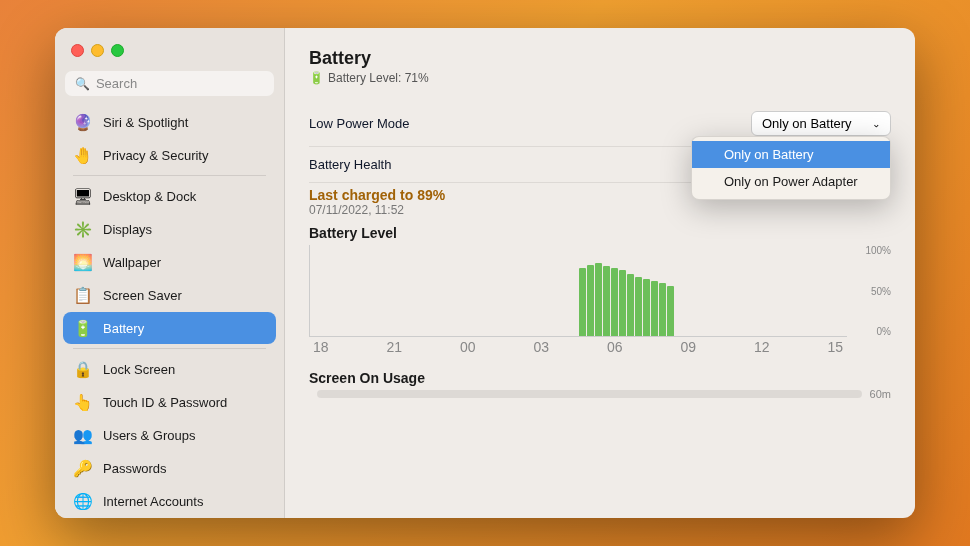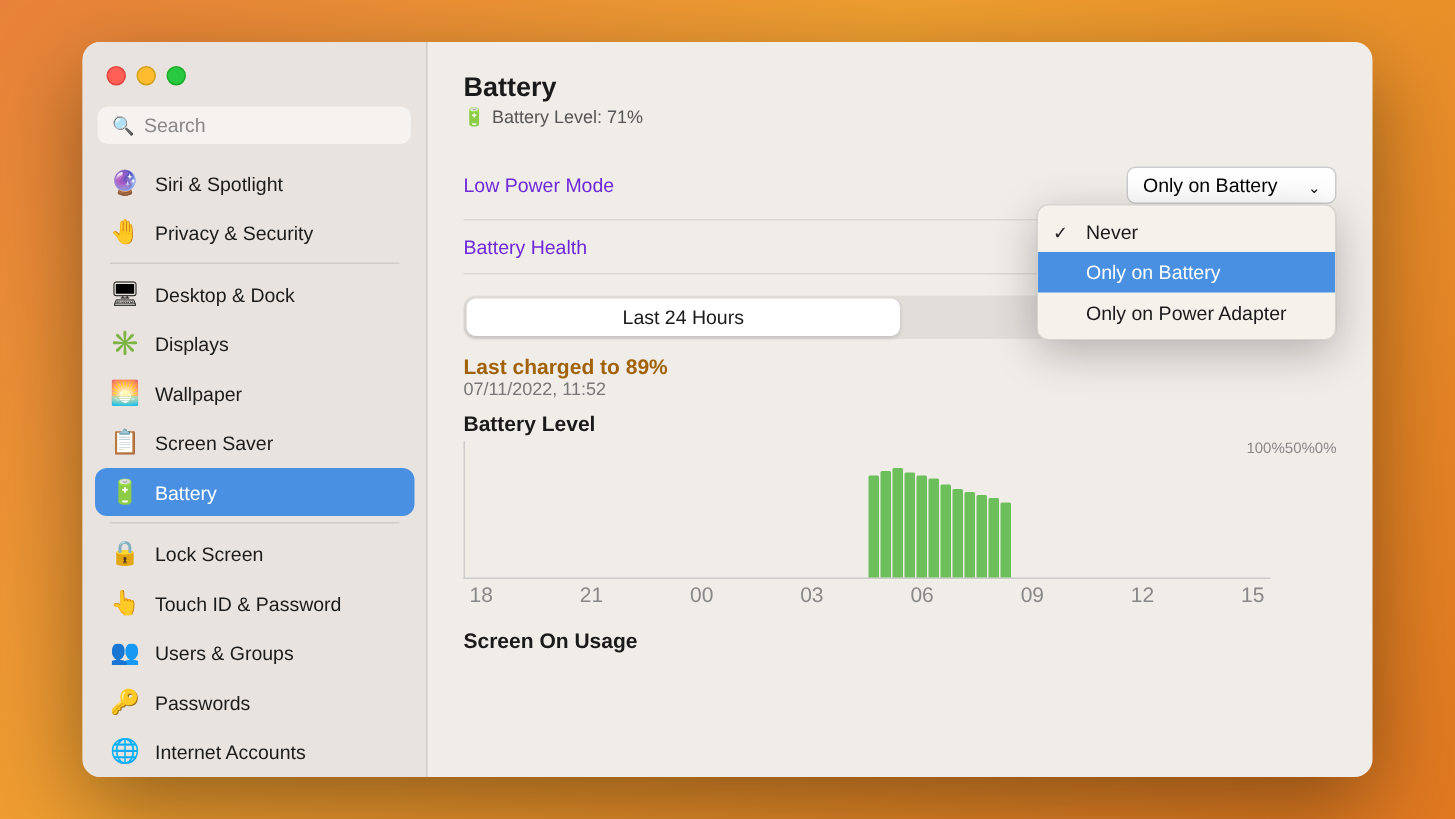--- a/index.html
+++ b/index.html
@@ -122,21 +122,21 @@
     }
     .settings-row {
       display: flex;
       align-items: center;
       justify-content: space-between;
       padding: 10px 0;
       border-bottom: 1px solid rgba(0,0,0,0.08);
     }
     .settings-row-label {
       font-size: 13px;
-      color: #6d28d9;
+      color: #0f172a;
     }
     .dropdown-button {
       background: white;
       border: 1px solid #ccc;
       border-radius: 6px;
       padding: 4px 10px;
       font-size: 13px;
       cursor: pointer;
       min-width: 140px;
       display: flex;
@@ -189,22 +189,22 @@
       height: 110px;
       margin-bottom: 8px;
     }
     .chart-labels-y {
       position: absolute;
       right: 0;
       top: 0;
       bottom: 18px;
       width: 40px;
       display: flex;
-      flex-direction: row;
-      justify-content: flex-end;
+      flex-direction: column;
+      justify-content: space-between;
     }
     .chart-label-y {
       font-size: 10px;
       color: #888;
       text-align: right;
     }
     .chart-area {
       position: absolute;
       left: 0;
       right: 44px;
@@ -389,24 +389,20 @@
         <span>Only on Battery</span>
         <span style="font-size:10px; transform: rotate(180deg); display:inline-block;">⌃</span>
       </div>
     </div>
 
     <div class="settings-row">
       <span class="settings-row-label">Battery Health</span>
       <span style="font-size:13px; color:#4a90e2; cursor:pointer;">Details</span>
     </div>
 
-    <div class="segmented-control">
-      <div class="seg-btn active">Last 24 Hours</div>
-      <div class="seg-btn">Last 10 Days</div>
-    </div>
 
     <div class="last-charged">Last charged to 89%</div>
     <div class="last-charged-date">07/11/2022, 11:52</div>
 
     <div class="chart-section-title">Battery Level</div>
     <div class="chart-container">
       <div class="chart-area">
         <div class="chart-bars">
           <div class="chart-bar" style="height:75%;"></div>
           <div class="chart-bar" style="height:78%;"></div>
@@ -433,25 +429,28 @@
         <span class="chart-label-x">00</span>
         <span class="chart-label-x">03</span>
         <span class="chart-label-x">06</span>
         <span class="chart-label-x">09</span>
         <span class="chart-label-x">12</span>
         <span class="chart-label-x">15</span>
       </div>
     </div>
 
     <div class="screen-usage-title">Screen On Usage</div>
+    <div class="screen-usage-row">
+      <div class="usage-bar-container">
+        <div class="usage-bar" style="width: 0%;"></div>
+      </div>
+      <span class="usage-label">60m</span>
+    </div>
 
     <div class="dropdown-menu">
-      <div class="dropdown-item checked">
-        <span>Never</span>
-      </div>
       <div class="dropdown-item selected-option">
         <span>Only on Battery</span>
       </div>
       <div class="dropdown-item">
         <span>Only on Power Adapter</span>
       </div>
     </div>
   </div>
 </div>
 

